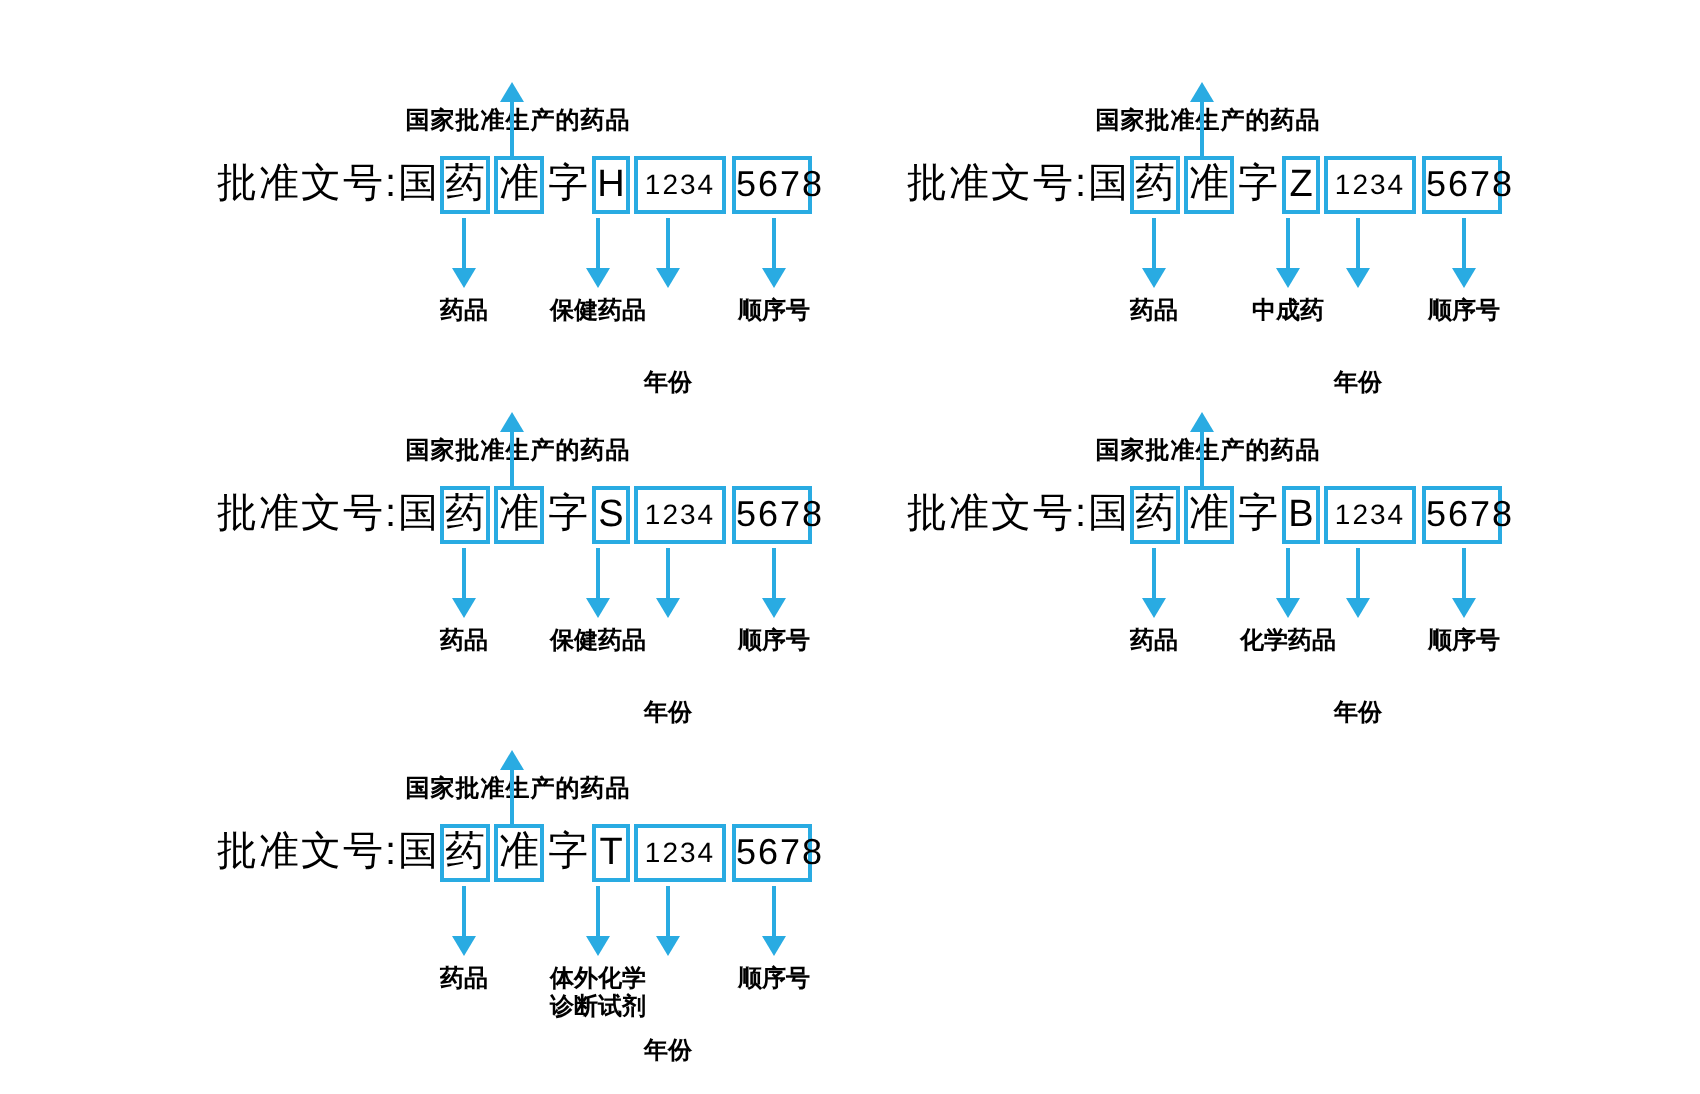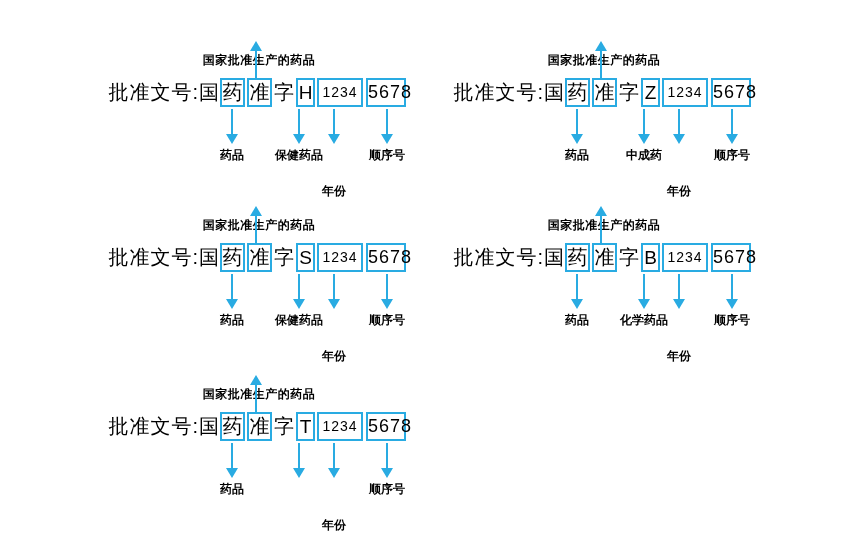--- a/index.html
+++ b/index.html
@@ -173,15 +173,17 @@
   <div class="seg box box-serial">5678</div>
   <div class="vline dl dl1"></div>
   <div class="tri tri-down td1"></div>
   <div class="vline dl dl2"></div>
   <div class="tri tri-down td2"></div>
   <div class="vline dl dl3"></div>
   <div class="tri tri-down td3"></div>
   <div class="vline dl dl4"></div>
   <div class="tri tri-down td4"></div>
   <div class="blabel lb1">药品</div>
+  <div class="blabel lb2">体外化学
+诊断试剂</div>
   <div class="blabel lb3">年份</div>
   <div class="blabel lb4">顺序号</div>
 </div>
 
 </body></html>

